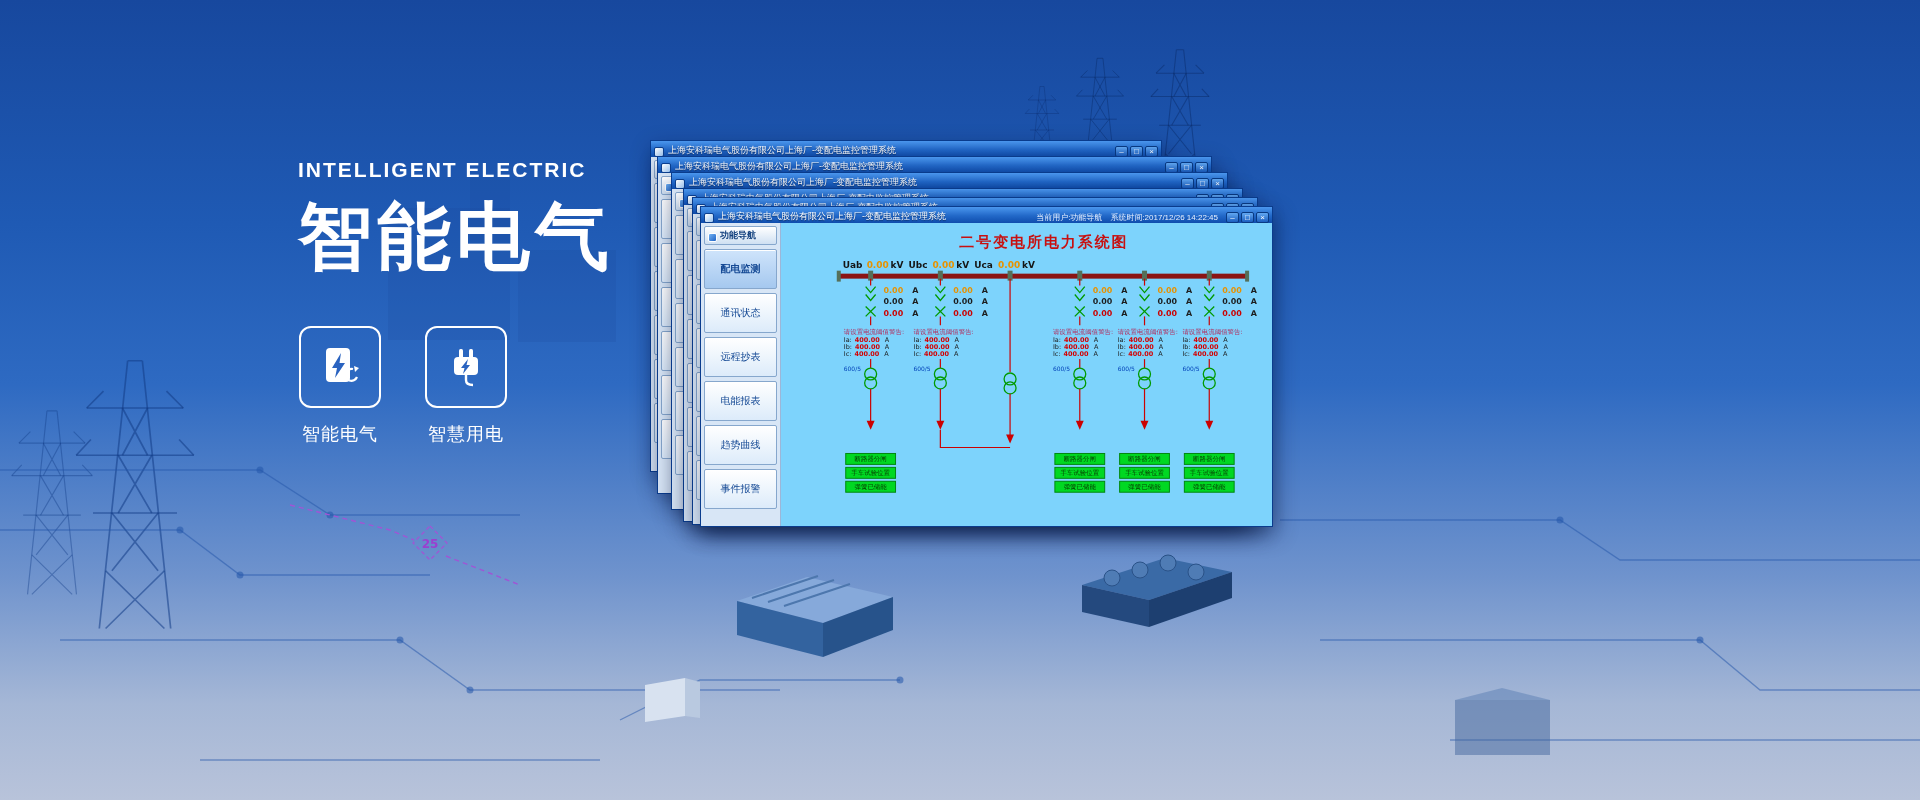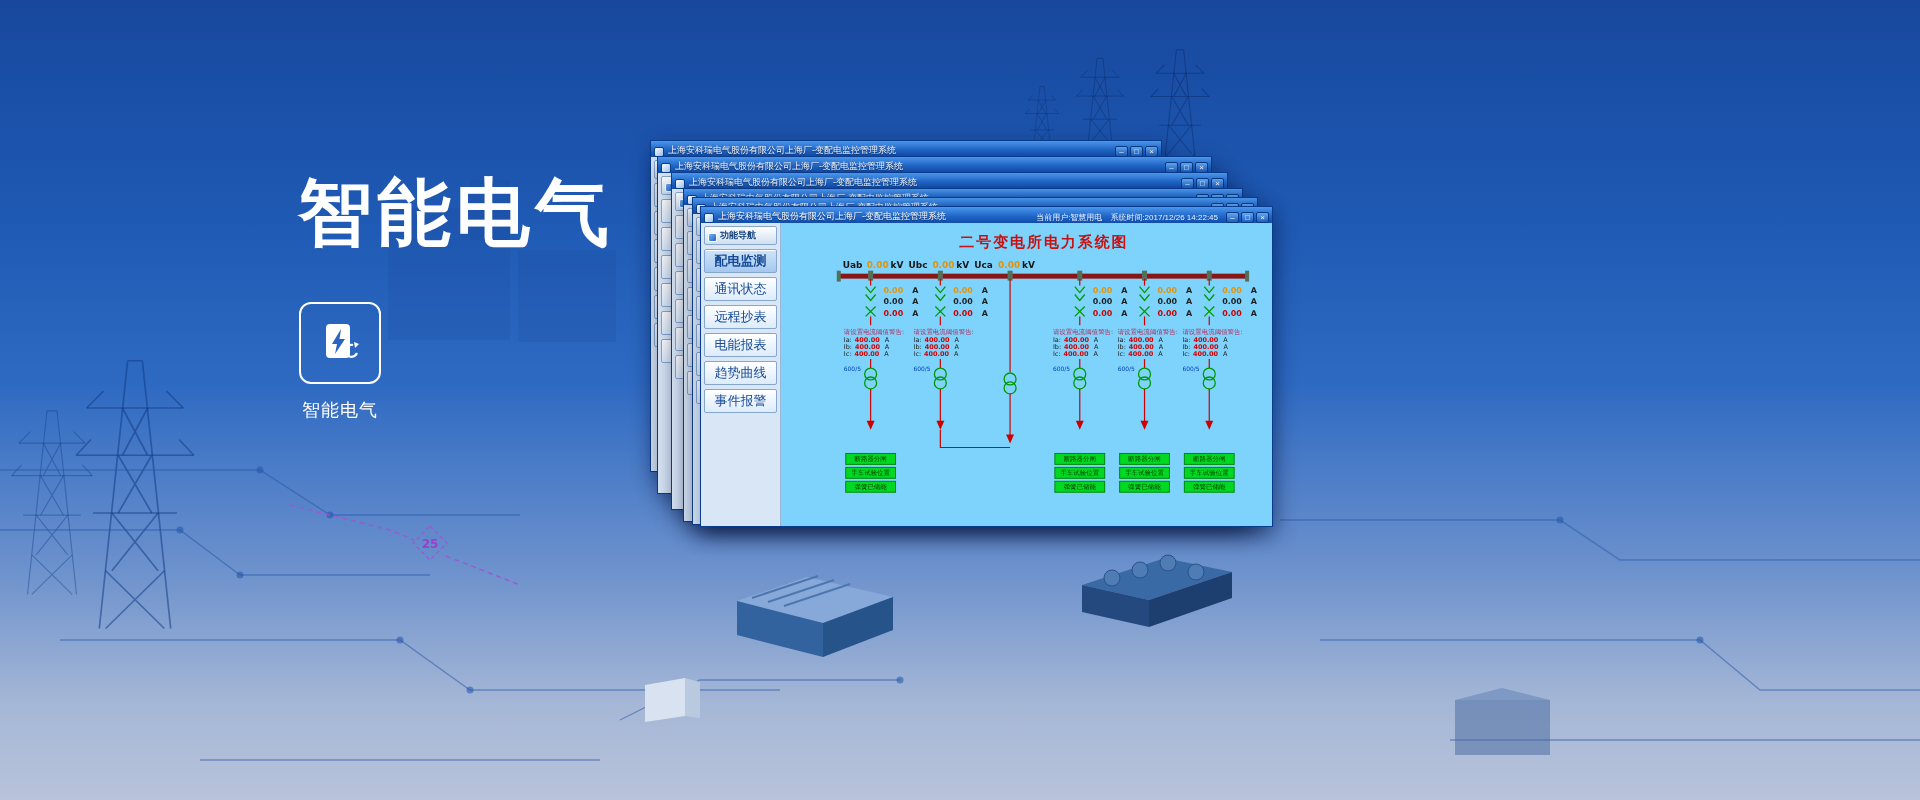--- a/index.html
+++ b/index.html
@@ -42,21 +42,21 @@
   .tb-btns { display:flex; gap:2px; }
   .tb-btn { width:13px; height:11px; font-size:8px; line-height:9px; text-align:center; color:#fff;
     background:linear-gradient(180deg,#62a8f2,#1c5fc0); border:1px solid #093a82; border-radius:2px; }
   .win-body { position:absolute; left:0; right:0; top:16px; bottom:0; background:#ffffff; display:flex; }
 
   .sidebar { width:80px; flex:0 0 80px; background:#d8e6f6; border-right:1px solid #9cb6d8; padding:3px; }
   .nav-header { display:flex; align-items:flex-end; gap:3px; padding:2px 3px; font-size:9px; font-weight:bold;
     color:#12407e; background:linear-gradient(180deg,#ffffff,#cfe0f2); border:1px solid #86a7cd; border-radius:2px; }
   .nav-glyph { width:9px; height:9px; border-radius:2px; background:linear-gradient(135deg,#73b3f5,#1f63c4);
     border:1px solid #ffffff; }
-  .nav-btn { margin-top:4px; padding:2px 0; text-align:center; font-size:13px; color:#164a95;
+  .nav-btn { margin-top:4px; padding:12px 0; text-align:center; font-size:10px; color:#164a95;
     background:linear-gradient(180deg,#ffffff,#dcebfa); border:1px solid #86a7cd; border-radius:2px;
     box-shadow:inset 0 1px 0 #fff; cursor:pointer; }
   .nav-btn.active { background:linear-gradient(180deg,#cfe4fb,#a5c8ef); font-weight:bold; }
   .front-main { flex:1; position:relative; background:#7dd3fc; }
   .front-main svg { position:absolute; inset:0; }
 
   
   text { font-family:"DejaVu Sans", sans-serif; }
   .dtitle { font-size:15px; font-weight:bold; fill:#c81010; letter-spacing:2px; font-family:"DejaVu Serif", serif; }
   .vlabel { font-size:9px; font-weight:bold; fill:#151515; }
@@ -161,32 +161,45 @@
     <polygon points="645,685 685,678 685,716 645,722" fill="#d8e2f0"></polygon>
     <polygon points="685,678 700,682 700,718 685,716" fill="#b9c9e0"></polygon>
   </g>
   <g opacity="0.5">
     <rect x="1455" y="700" width="95" height="55" fill="#46699f"></rect>
     <polygon points="1455,700 1502,688 1550,700" fill="#5b7fb4"></polygon>
   </g>
 </svg>
 
 <div class="hero-left">
+  <div class="eyebrow">INTELLIGENT ELECTRIC</div>
   <div class="hero-title">智能电气</div>
   <div class="cards">
     <div class="card">
       <div class="card-frame">
         <svg width="46" height="46" viewBox="0 0 46 46">
           <rect x="9" y="4" width="24" height="34" rx="4" fill="#ffffff"></rect>
           <polygon points="24,9 15,24 20,24 18,34 28,19 22.5,19" fill="#2a63c0"></polygon>
           <path d="M40,33 a6,6 0 1 1 -4,-8" stroke="#ffffff" stroke-width="2.2" fill="none"></path>
           <polygon points="37,22 42,24 38,28" fill="#ffffff"></polygon>
         </svg>
       </div>
       <div class="card-label">智能电气</div>
+    </div>
+    <div class="card">
+      <div class="card-frame">
+        <svg width="46" height="46" viewBox="0 0 46 46">
+          <rect x="16" y="5" width="4" height="9" rx="1.5" fill="#ffffff"></rect>
+          <rect x="26" y="5" width="4" height="9" rx="1.5" fill="#ffffff"></rect>
+          <rect x="11" y="13" width="24" height="18" rx="4" fill="#ffffff"></rect>
+          <polygon points="25,15 18,24 21.5,24 20,30 27,21 23.5,21" fill="#2a63c0"></polygon>
+          <path d="M23,31 v5 q0,5 7,5" stroke="#ffffff" stroke-width="2.4" fill="none"></path>
+        </svg>
+      </div>
+      <div class="card-label">智慧用电</div>
     </div>
   </div>
 </div>
 
 <div class="window-stack">
 
   <div class="app-window w1">
     <div class="titlebar">
       <span class="tb-icon"></span>
       <span class="tb-title">上海安科瑞电气股份有限公司上海厂-变配电监控管理系统</span>
@@ -313,21 +326,21 @@
         <div class="nav-btn">趋势曲线</div>
         <div class="nav-btn">事件报警</div>
       </div>
     </div>
   </div>
 
   <div class="app-window wf">
     <div class="titlebar">
       <span class="tb-icon"></span>
       <span class="tb-title">上海安科瑞电气股份有限公司上海厂-变配电监控管理系统</span>
-      <span class="tb-status">当前用户:智慧用电</span>
+      <span class="tb-status">当前用户:功能导航</span>
       <span class="tb-status">系统时间:2017/12/26 14:22:45</span>
       <span class="tb-btns">
         <span class="tb-btn">–</span>
         <span class="tb-btn">□</span>
         <span class="tb-btn">×</span>
       </span>
     </div>
     <div class="win-body">
       <div class="sidebar">
         <div class="nav-header">

